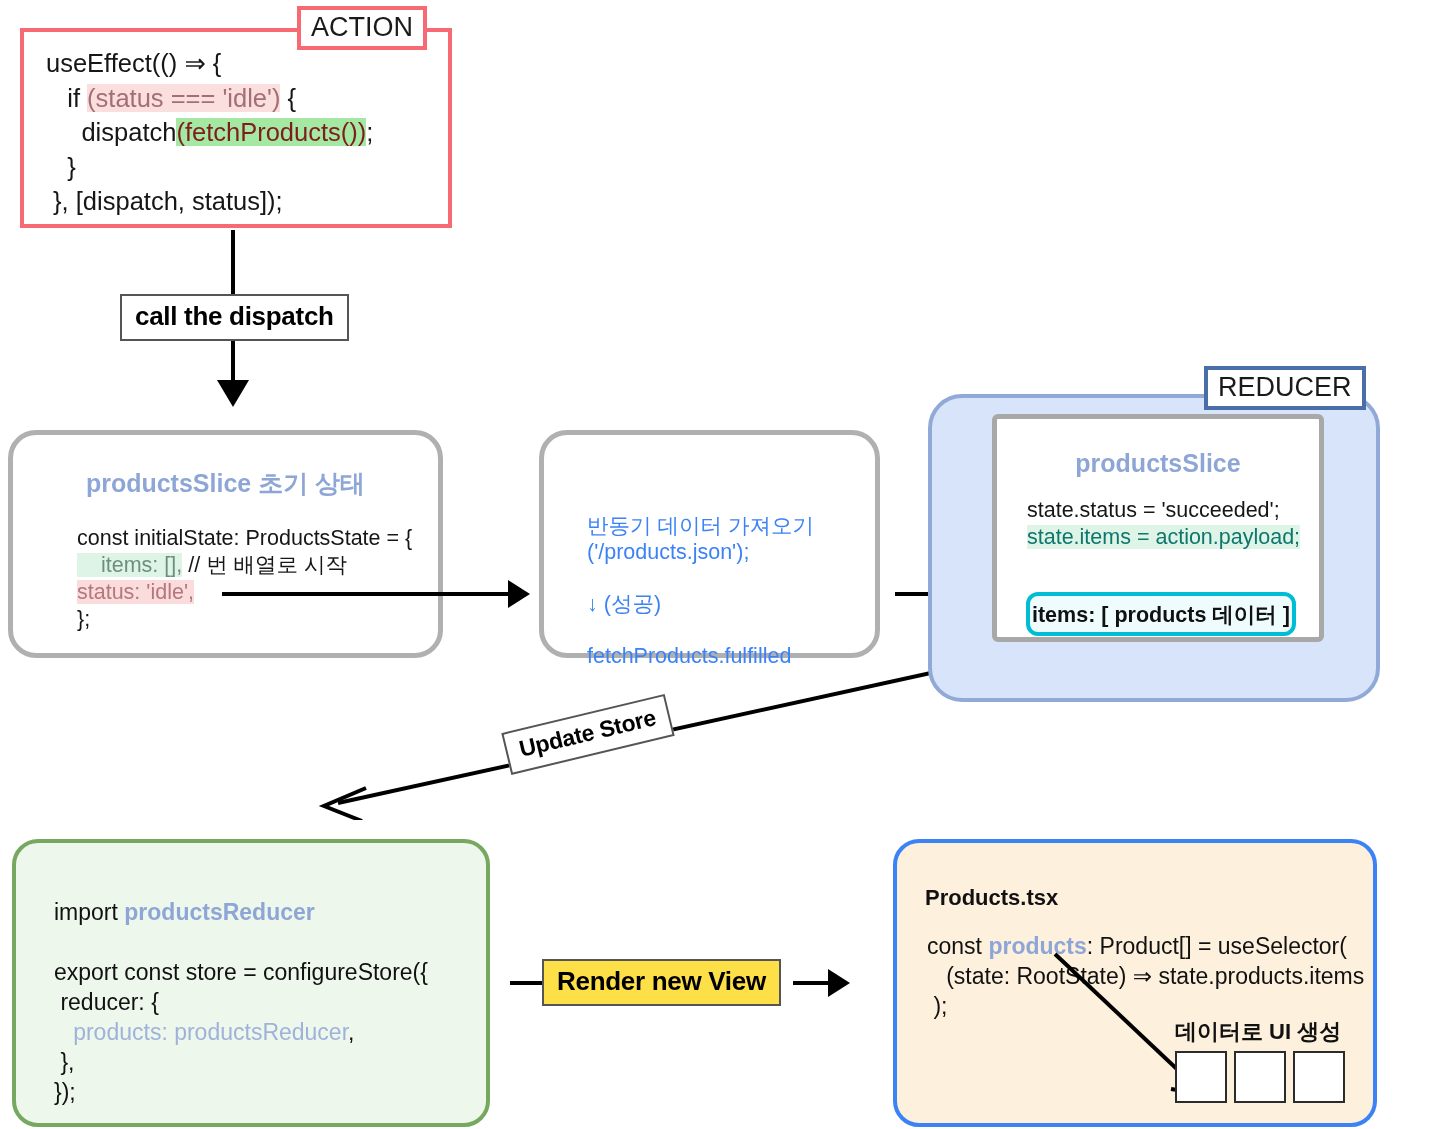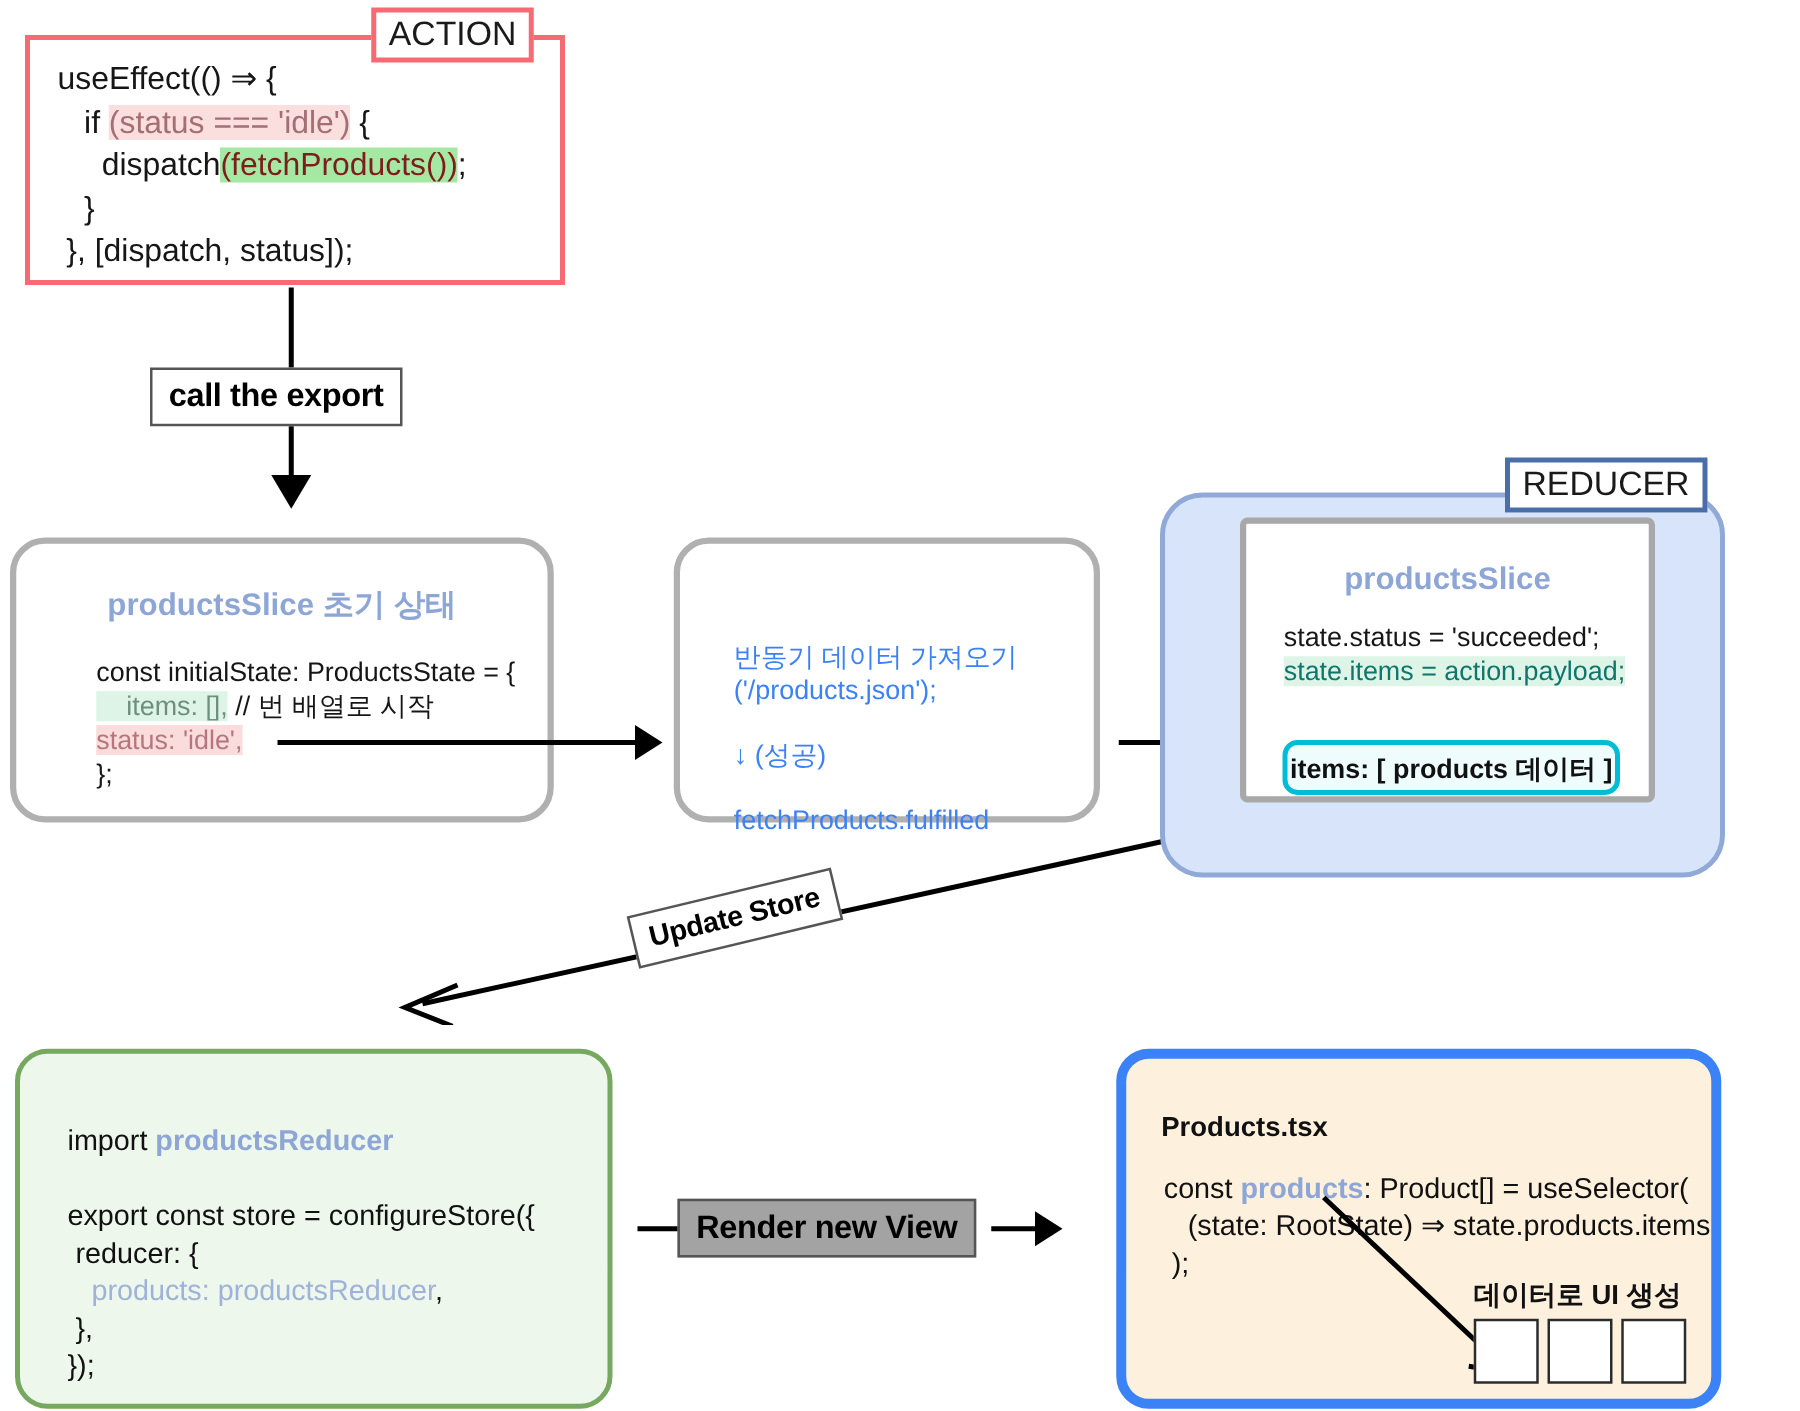--- a/index.html
+++ b/index.html
@@ -209,33 +209,33 @@
   #rnv-line-r { left: 793px; top: 981px; width: 42px; height: 4px; background: #000; }
   #rnv-head {
     left: 828px; top: 969px; width: 0; height: 0;
     border-top: 14px solid transparent;
     border-bottom: 14px solid transparent;
     border-left: 22px solid #000;
   }
   #render-view-label {
     left: 542px; top: 959px;
     border: 2px solid #555;
-    background: #a3a3a3;
+    background: #fde047;
     padding: 5px 13px 7px 13px;
     font-size: 26px; font-weight: bold; color: #000;
     letter-spacing: -0.3px;
     z-index: 5;
   }
 
   
   #comp-box {
     left: 893px; top: 839px;
     width: 484px; height: 288px;
     background: #fdf0dd;
-    border: 8px solid #3b82f6;
+    border: 4px solid #3b82f6;
     border-radius: 26px;
     z-index: 2;
   }
   #comp-filename {
     position: absolute; left: 28px; top: 42px;
     font-size: 22px; font-weight: bold; color: #111;
   }
   #comp-code {
     position: absolute; left: 30px; top: 88px;
     font-size: 23px; line-height: 30px;
@@ -267,21 +267,21 @@
 <span>   if </span><span class="hl-pink-soft">(status === 'idle')</span><span> {</span>
 <span>     dispatch</span><span class="hl-green">(fetchProducts())</span><span>;</span>
 <span>   }</span>
 <span> }, [dispatch, status]);</span></div>
   </div>
   <div class="tag" id="action-tag">ACTION</div>
 
   <div class="abs" id="vline-1"></div>
   <div class="abs" id="vline-2"></div>
   <div class="abs" id="vhead-1"></div>
-  <div class="abs" id="call-reducer-label">call the export</div>
+  <div class="abs" id="call-reducer-label">call the dispatch</div>
 
   <div class="abs gray-card" id="init-card">
     <div id="init-title">productsSlice 초기 상태</div>
     <div id="init-code"><span>const initialState: ProductsState = {</span>
 <span class="hl-mint">items: [],</span><span> // 번 배열로 시작</span>
 <span class="hl-pink">status: 'idle',</span>
 <span>};</span></div>
   </div>
 
   <div class="abs" id="arrow-a-line"></div>

